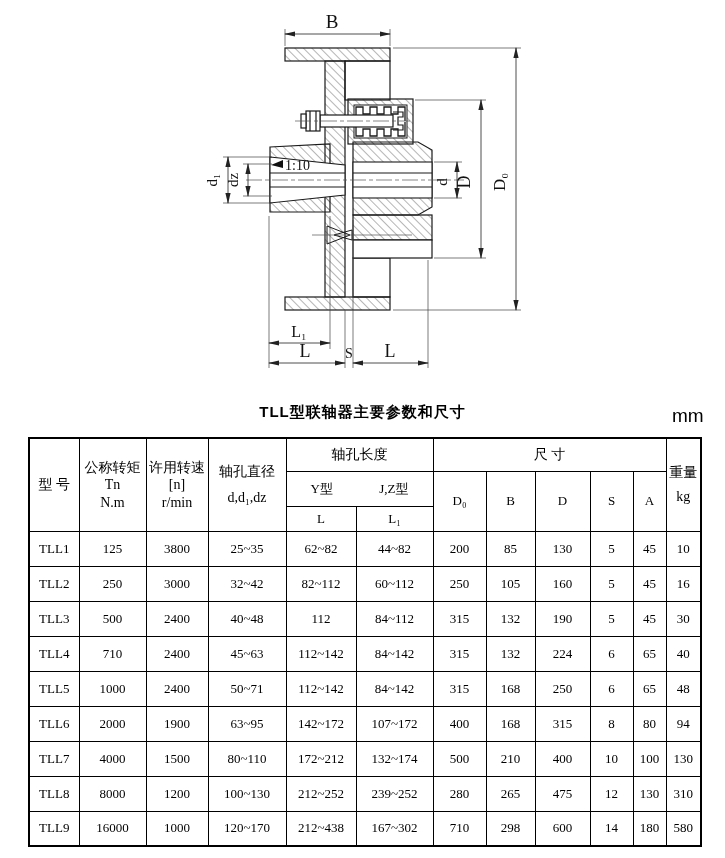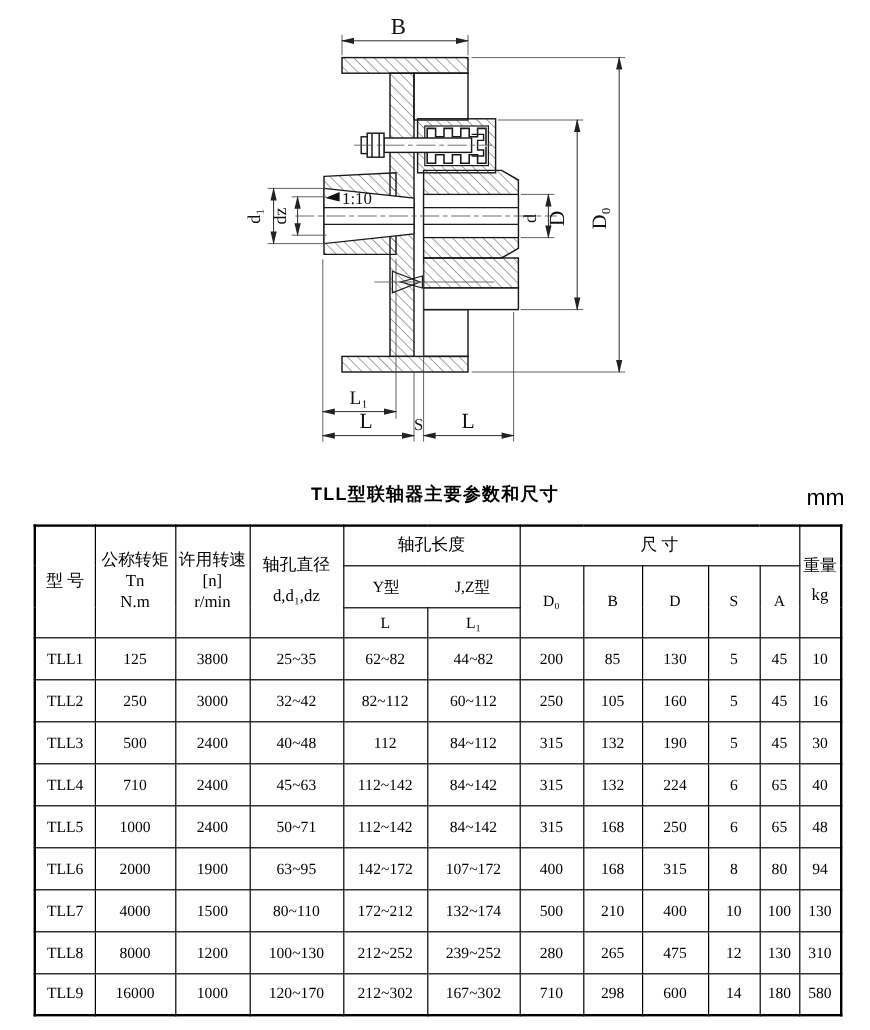--- a/index.html
+++ b/index.html
@@ -311,21 +311,21 @@
           <td>475</td>
           <td>12</td>
           <td>130</td>
           <td>310</td>
     </tr>
     <tr class="dr">
       <td>TLL9</td>
           <td>16000</td>
           <td>1000</td>
           <td>120~170</td>
-          <td>212~302</td>
+          <td>212~438</td>
           <td>167~302</td>
           <td>710</td>
           <td>298</td>
           <td>600</td>
           <td>14</td>
           <td>180</td>
           <td>580</td>
     </tr>
   </tbody>
     </table>

